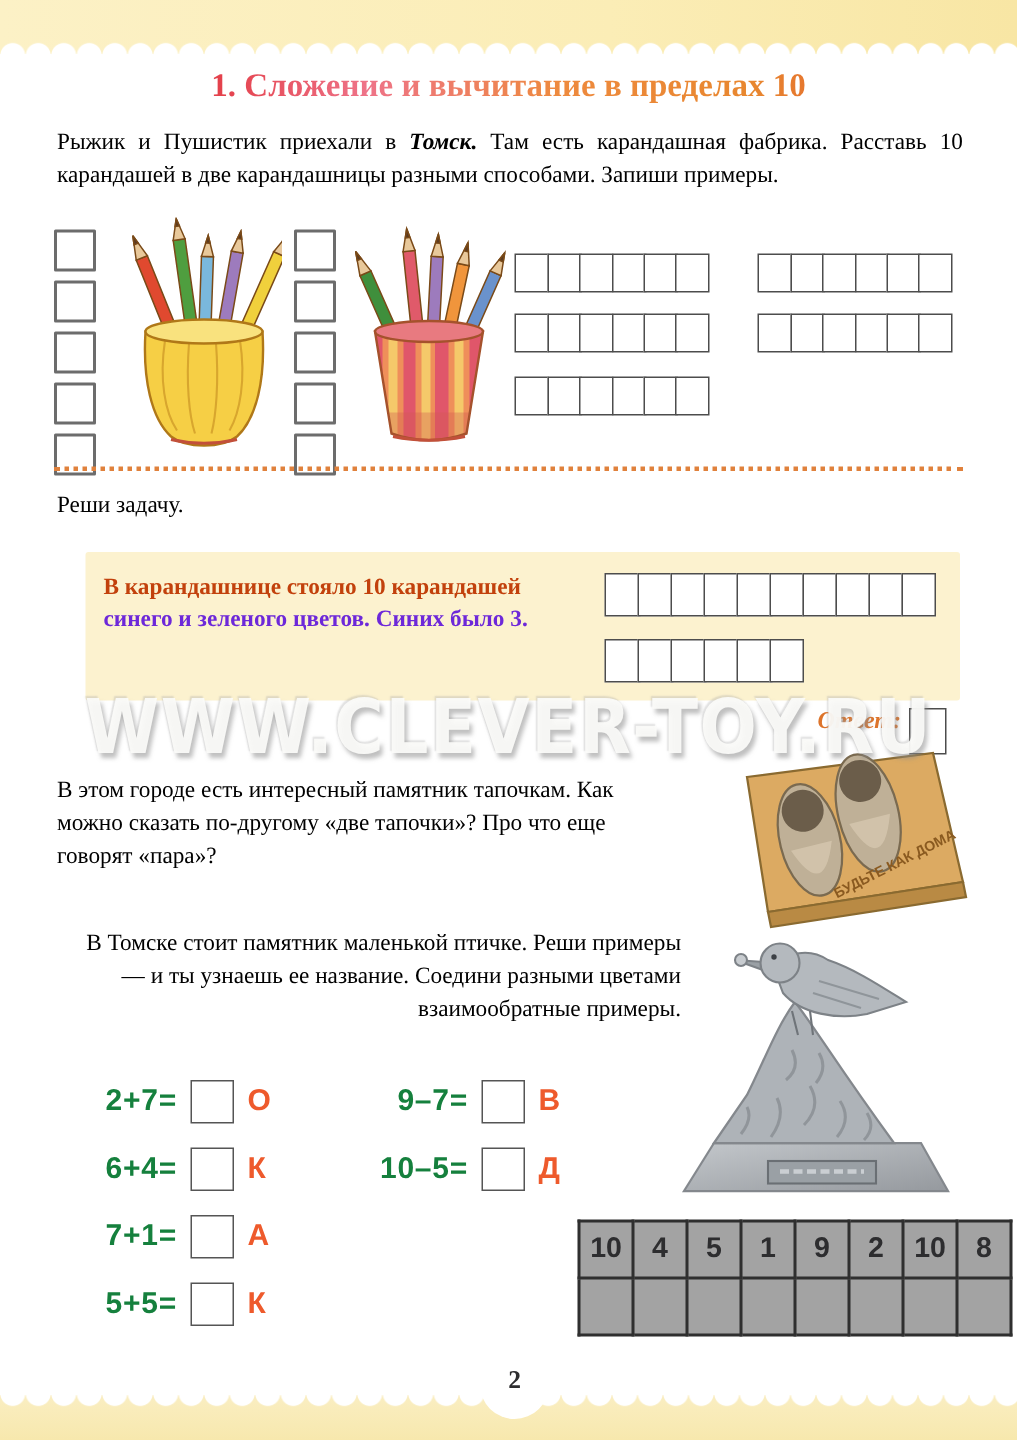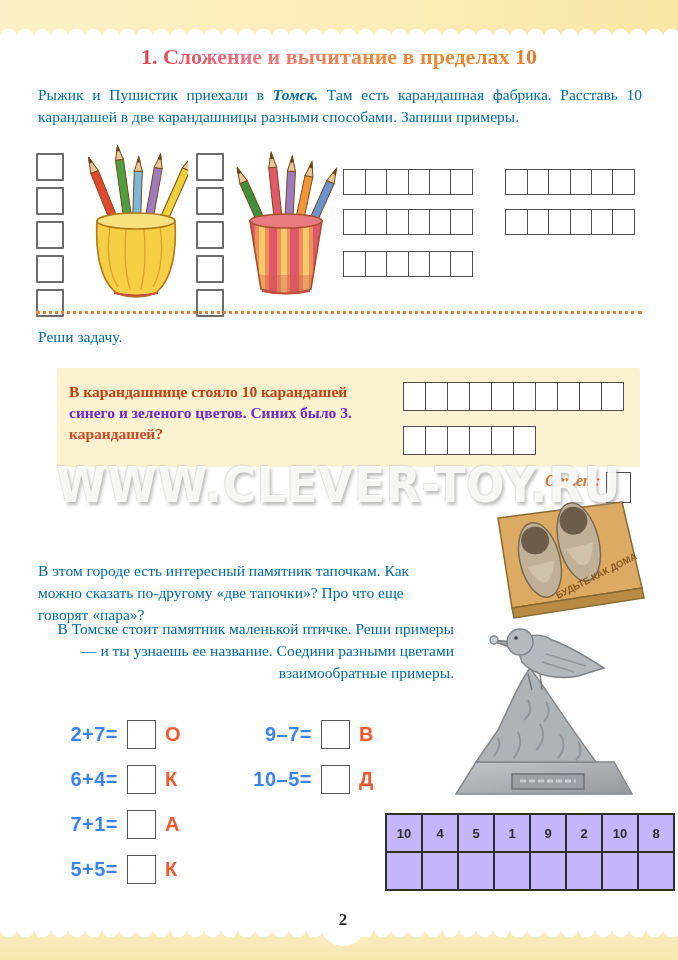--- a/index.html
+++ b/index.html
@@ -20,23 +20,23 @@
   .page-num-circle{position:absolute;left:320px;top:900px;width:46px;height:46px;
                border-radius:50%;background:#fff;}
   .page-num{position:absolute;left:320px;top:910px;width:46px;text-align:center;
                font-size:17px;font-weight:bold;color:#2d2d2f;}
 
   
   .title{position:absolute;top:44px;left:0;width:678px;text-align:center;
          font-size:22px;font-weight:bold;
          background:linear-gradient(90deg,#de3a2e 0%,#e4424d 22%,#ee7388 36%,#ee8a3e 55%,#e8872f 74%,#de3a2e 100%);
          -webkit-background-clip:text;background-clip:text;color:transparent;}
-  .para{position:absolute;font-size:15.5px;line-height:1.42;color:#0369a1;}
+  .para{position:absolute;font-size:15.5px;line-height:1.42;color:#000000;}
   #intro{top:84px;left:38px;width:604px;text-align:justify;}
-  #slippers-para{top:516px;left:38px;width:402px;margin-top:44px;}
+  #slippers-para{top:516px;left:38px;width:402px;}
   #bird-para{top:618px;left:42px;width:412px;text-align:right;}
   .para b{font-style:italic;}
 
   
   .pencil-section{position:absolute;top:145px;left:0;width:678px;height:162px;}
   .cb-col{position:absolute;width:24px;}
   .checkbox{width:24px;height:24px;border:2px solid #6c6c6c;border-radius:1px;background:#fff;margin-bottom:6px;}
   #cb-col-1{left:36px;top:8px;}
   #cb-col-2{left:196px;top:8px;}
   .cup-svg{position:absolute;}
@@ -76,29 +76,29 @@
 
   
   #slippers-svg{position:absolute;top:490px;left:460px;}
   #bird-svg{position:absolute;top:610px;left:428px;}
 
   
   .ex-col{position:absolute;top:712px;}
   #ex-left{left:50px;} #ex-right{left:220px;}
   .ex-row{display:flex;align-items:center;height:45px;}
   .ex-expr{font-family:"Liberation Sans",sans-serif;font-weight:bold;font-size:20px;
-           color:#3b82f6;letter-spacing:0.5px;text-align:right;}
+           color:#15803d;letter-spacing:0.5px;text-align:right;}
   #ex-left .ex-expr{width:68px;} #ex-right .ex-expr{width:92px;}
   .ex-box{width:27px;height:27px;background:#fff;border:1.6px solid #555;margin:0 9px;}
   .ex-letter{font-family:"Liberation Sans",sans-serif;font-weight:bold;font-size:20px;color:#ee5a2c;}
 
   
   .atable{position:absolute;top:813px;left:385px;border-collapse:collapse;}
-  .atable td{width:32px;height:34px;border:2px solid #2f2f2f;background:#c4b5fd;text-align:center;
-             font-family:"Liberation Sans",sans-serif;font-weight:bold;font-size:13px;color:#2d2d2f;}
+  .atable td{width:32px;height:34px;border:2px solid #2f2f2f;background:#a3a3a3;text-align:center;
+             font-family:"Liberation Sans",sans-serif;font-weight:bold;font-size:19px;color:#2d2d2f;}
 </style>
 </head>
 <body>
 
 <div class="page">
 
   <div class="top-band"></div>
   <div class="top-scallop"></div>
 
   <div class="title">1. Сложение и вычитание в пределах 10</div>
@@ -247,21 +247,20 @@
       </div>
   </div>
 
   <div class="dotted-sep"></div>
   <div class="para" id="solve-label">Реши задачу.</div>
 
   <div class="task-box">
     <div class="task-text">
       <div>В карандашнице стояло 10 карандашей</div>
       <div>синего и зеленого цветов. Синих было 3.</div>
-      <div>карандашей?</div>
     </div>
     <div class="task-right">
       <div class="strip task-strip" id="task-strip-top" style="position:absolute;">
           <div class="cell"></div>
           <div class="cell"></div>
           <div class="cell"></div>
           <div class="cell"></div>
           <div class="cell"></div>
           <div class="cell"></div>
           <div class="cell"></div>

